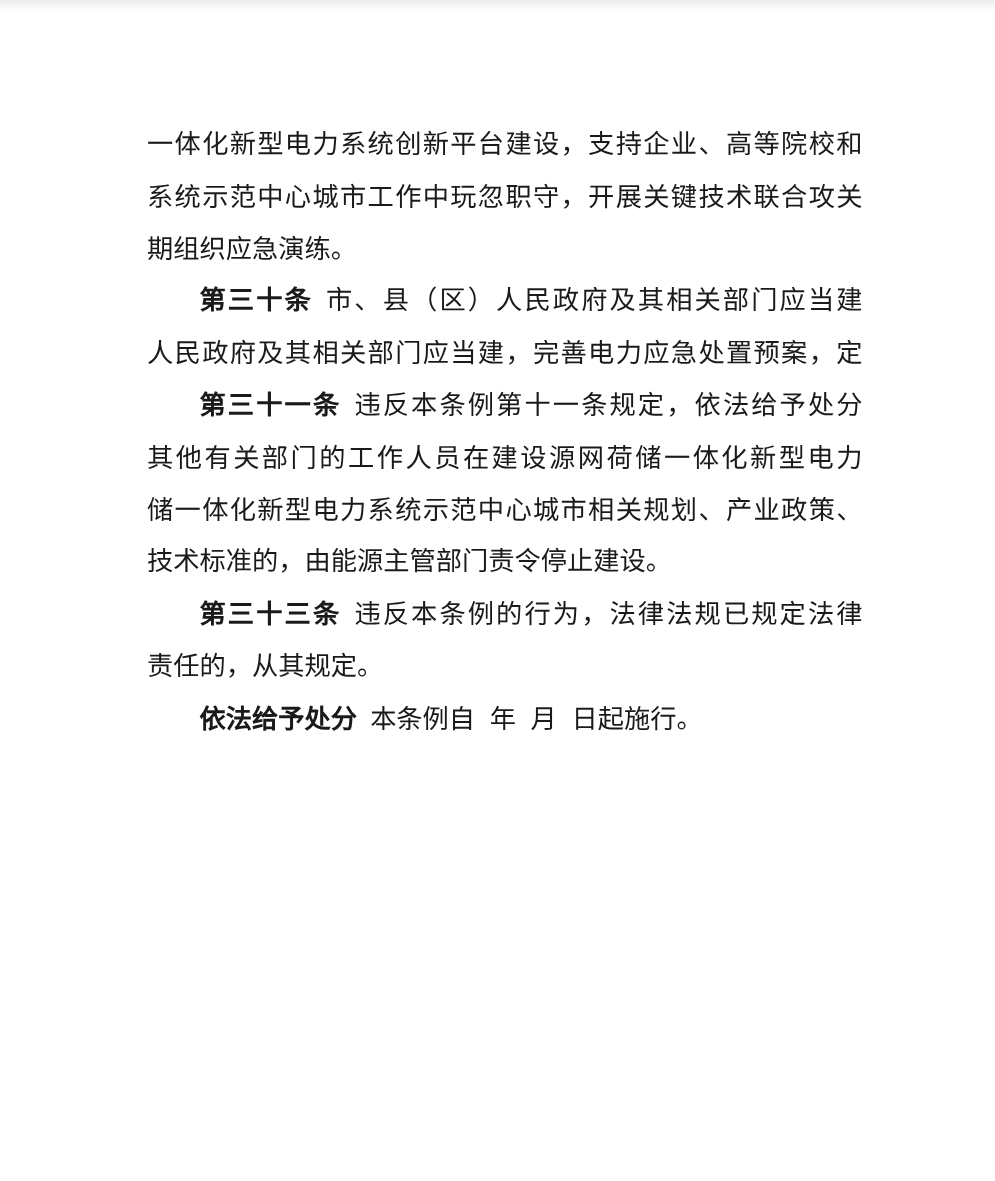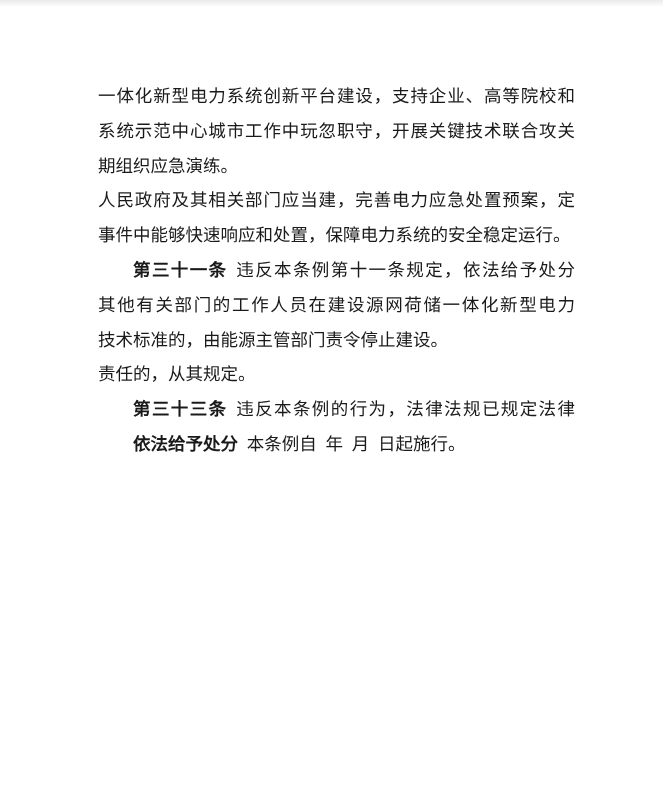--- a/index.html
+++ b/index.html
@@ -6,21 +6,21 @@
     margin: 0;
     padding: 0;
     background: #ffffff;
   }
   .page {
     position: relative;
     width: 663px;
     height: 668px;
     background: #ffffff;
     overflow: hidden;
-    font-family: Liberation Serif, serif;
+    font-family: Liberation Sans, sans-serif;
   }
   .top-edge {
     position: absolute;
     top: 0;
     left: 0;
     width: 663px;
     height: 7px;
     background: linear-gradient(to bottom, #eaeaea, #ffffff);
   }
   .doc-body {
@@ -58,29 +58,30 @@
 
 <div class="page">
   <div class="top-edge"></div>
   <div class="doc-body">
       <div class="paragraph">
         <div class="line justify"><span class="seg">一体化新型电力系统创新平台建设，支持企业、高等院校和</span></div>
         <div class="line justify"><span class="seg">系统示范中心城市工作中玩忽职守，开展关键技术联合攻关</span></div>
         <div class="line"><span class="seg">期组织应急演练。</span></div>
       </div>
       <div class="paragraph">
+        <div class="line indent justify"><span class="seg article-no">第三十条</span><span class="seg">市、县（区）人民政府及其相关部门应当建</span></div>
         <div class="line justify"><span class="seg">人民政府及其相关部门应当建，完善电力应急处置预案，定</span></div>
-        <div class="line"><span class="seg">事件中能够快速响应和处置，保障电力系统的安全稳定运行。</span></div>
       </div>
       <div class="paragraph">
         <div class="line indent justify"><span class="seg article-no">第三十一条</span><span class="seg">违反本条例第十一条规定，依法给予处分</span></div>
         <div class="line justify"><span class="seg">其他有关部门的工作人员在建设源网荷储一体化新型电力</span></div>
+        <div class="line justify"><span class="seg">储一体化新型电力系统示范中心城市相关规划、产业政策、</span></div>
         <div class="line"><span class="seg">技术标准的，由能源主管部门责令停止建设。</span></div>
       </div>
       <div class="paragraph">
+        <div class="line indent justify"><span class="seg article-no">第三十三条</span><span class="seg">违反本条例的行为，法律法规已规定法律</span></div>
         <div class="line"><span class="seg">责任的，从其规定。</span></div>
-        <div class="line indent justify"><span class="seg article-no">第三十三条</span><span class="seg">违反本条例的行为，法律法规已规定法律</span></div>
       </div>
       <div class="paragraph">
         <div class="line indent"><span class="seg article-no">依法给予处分</span><span class="seg">本条例自&nbsp;&nbsp;年&nbsp;&nbsp;月&nbsp;&nbsp;日起施行。</span></div>
       </div>
     </div>
 </div>
 
 </body></html>

